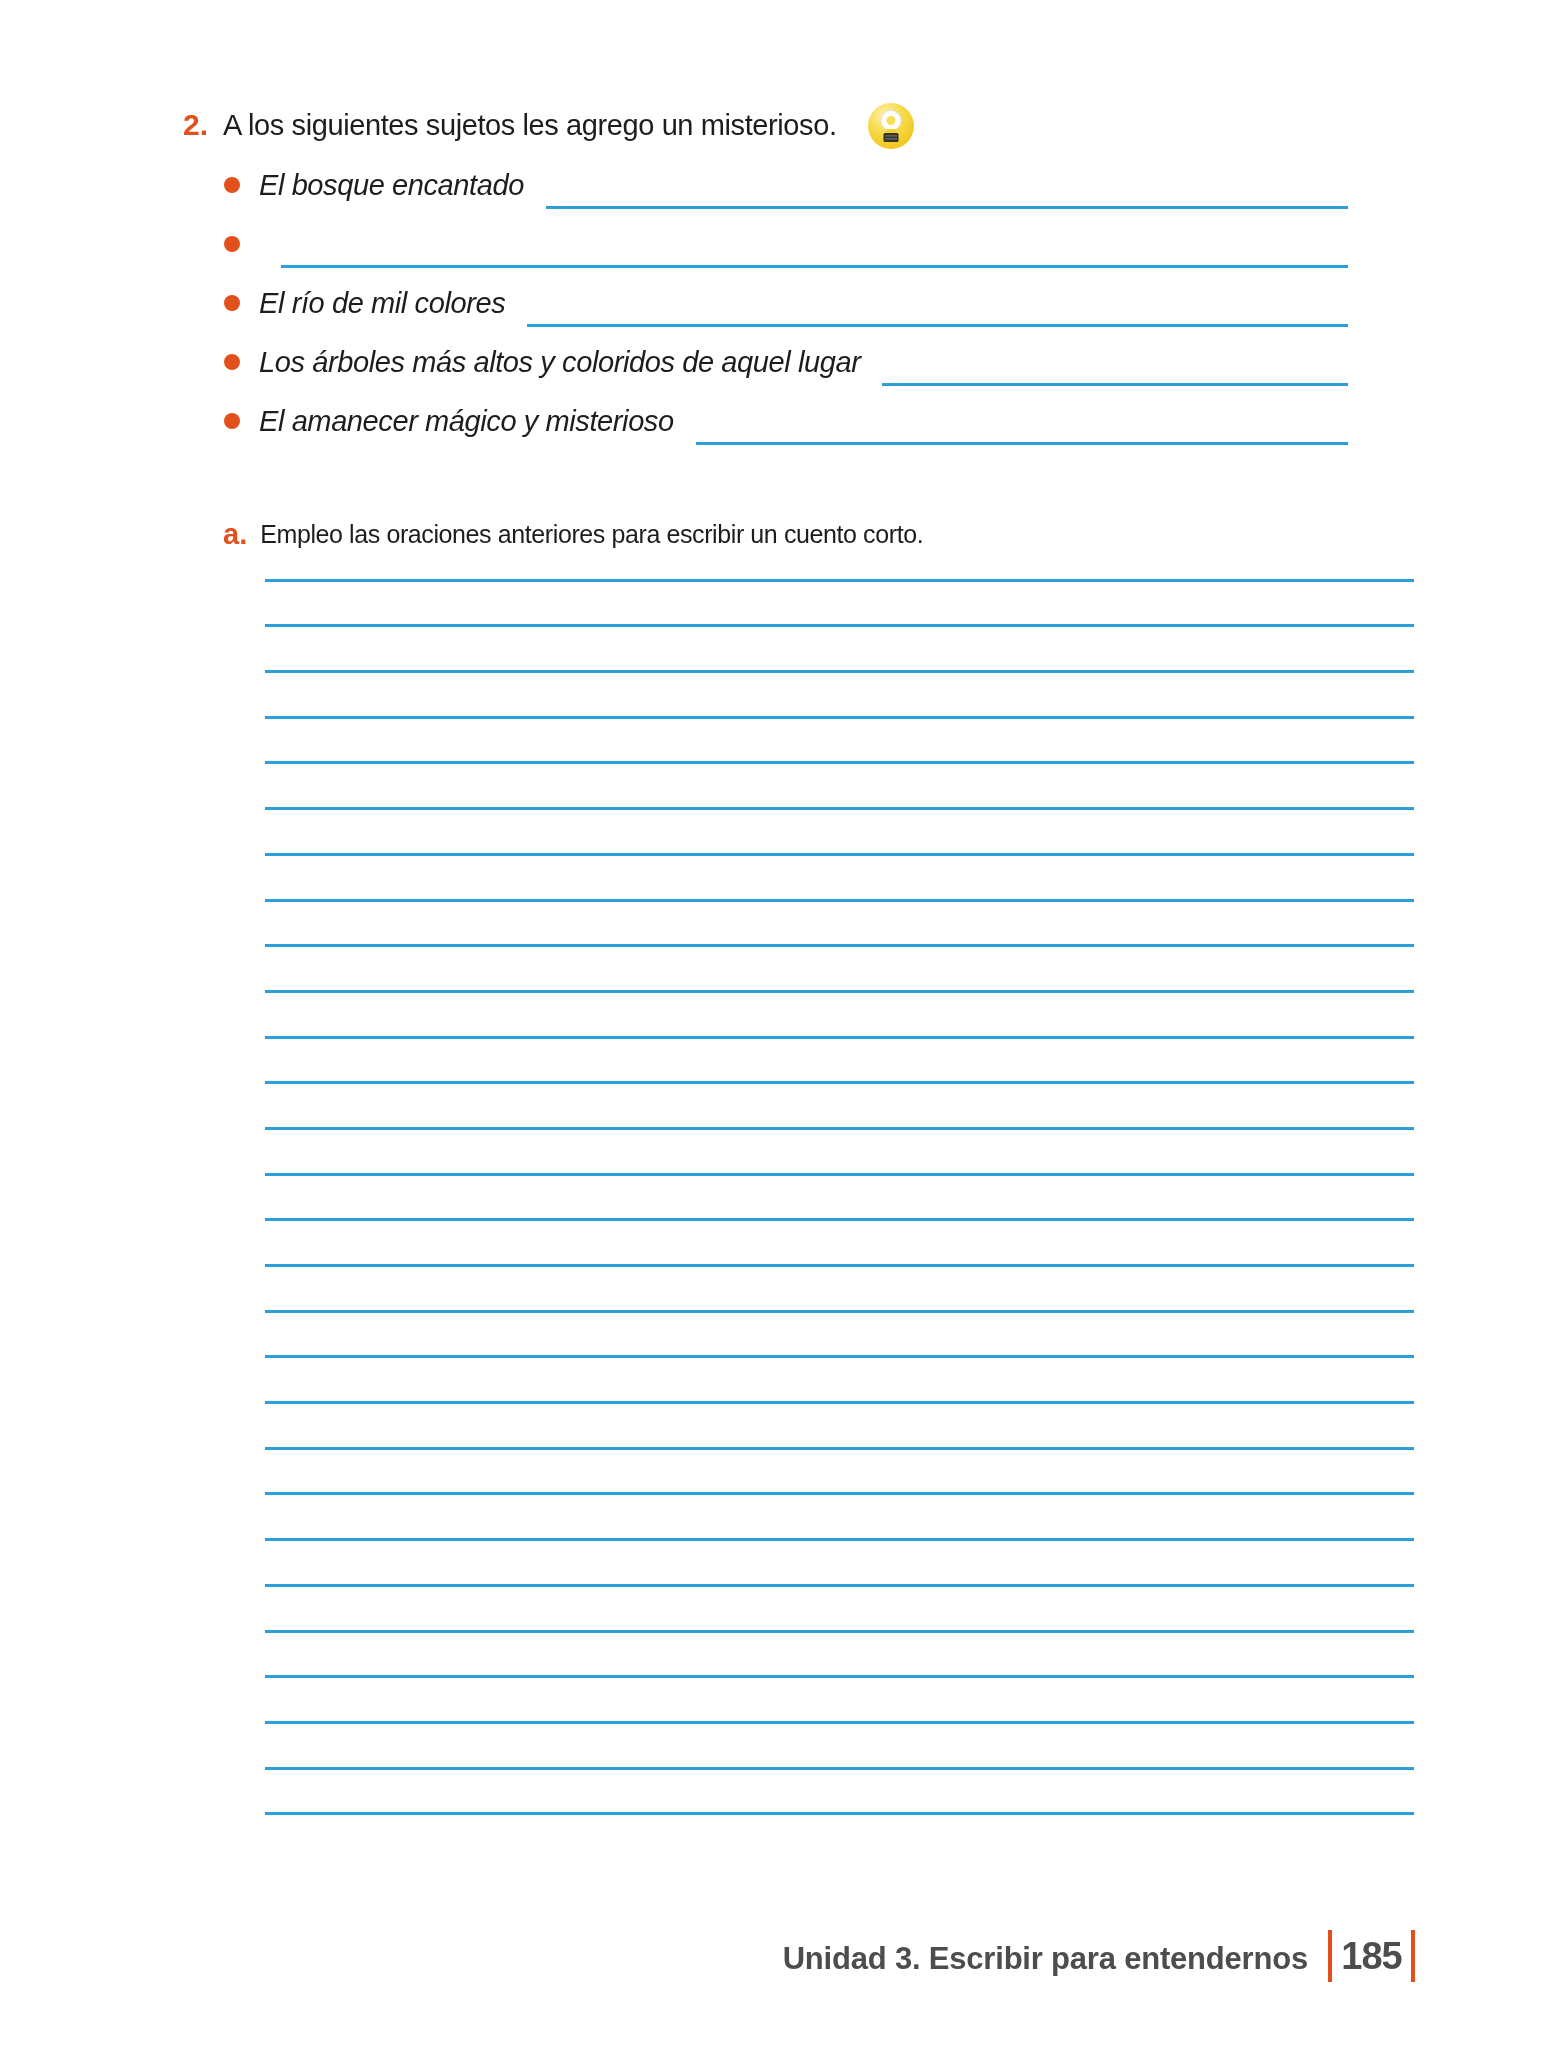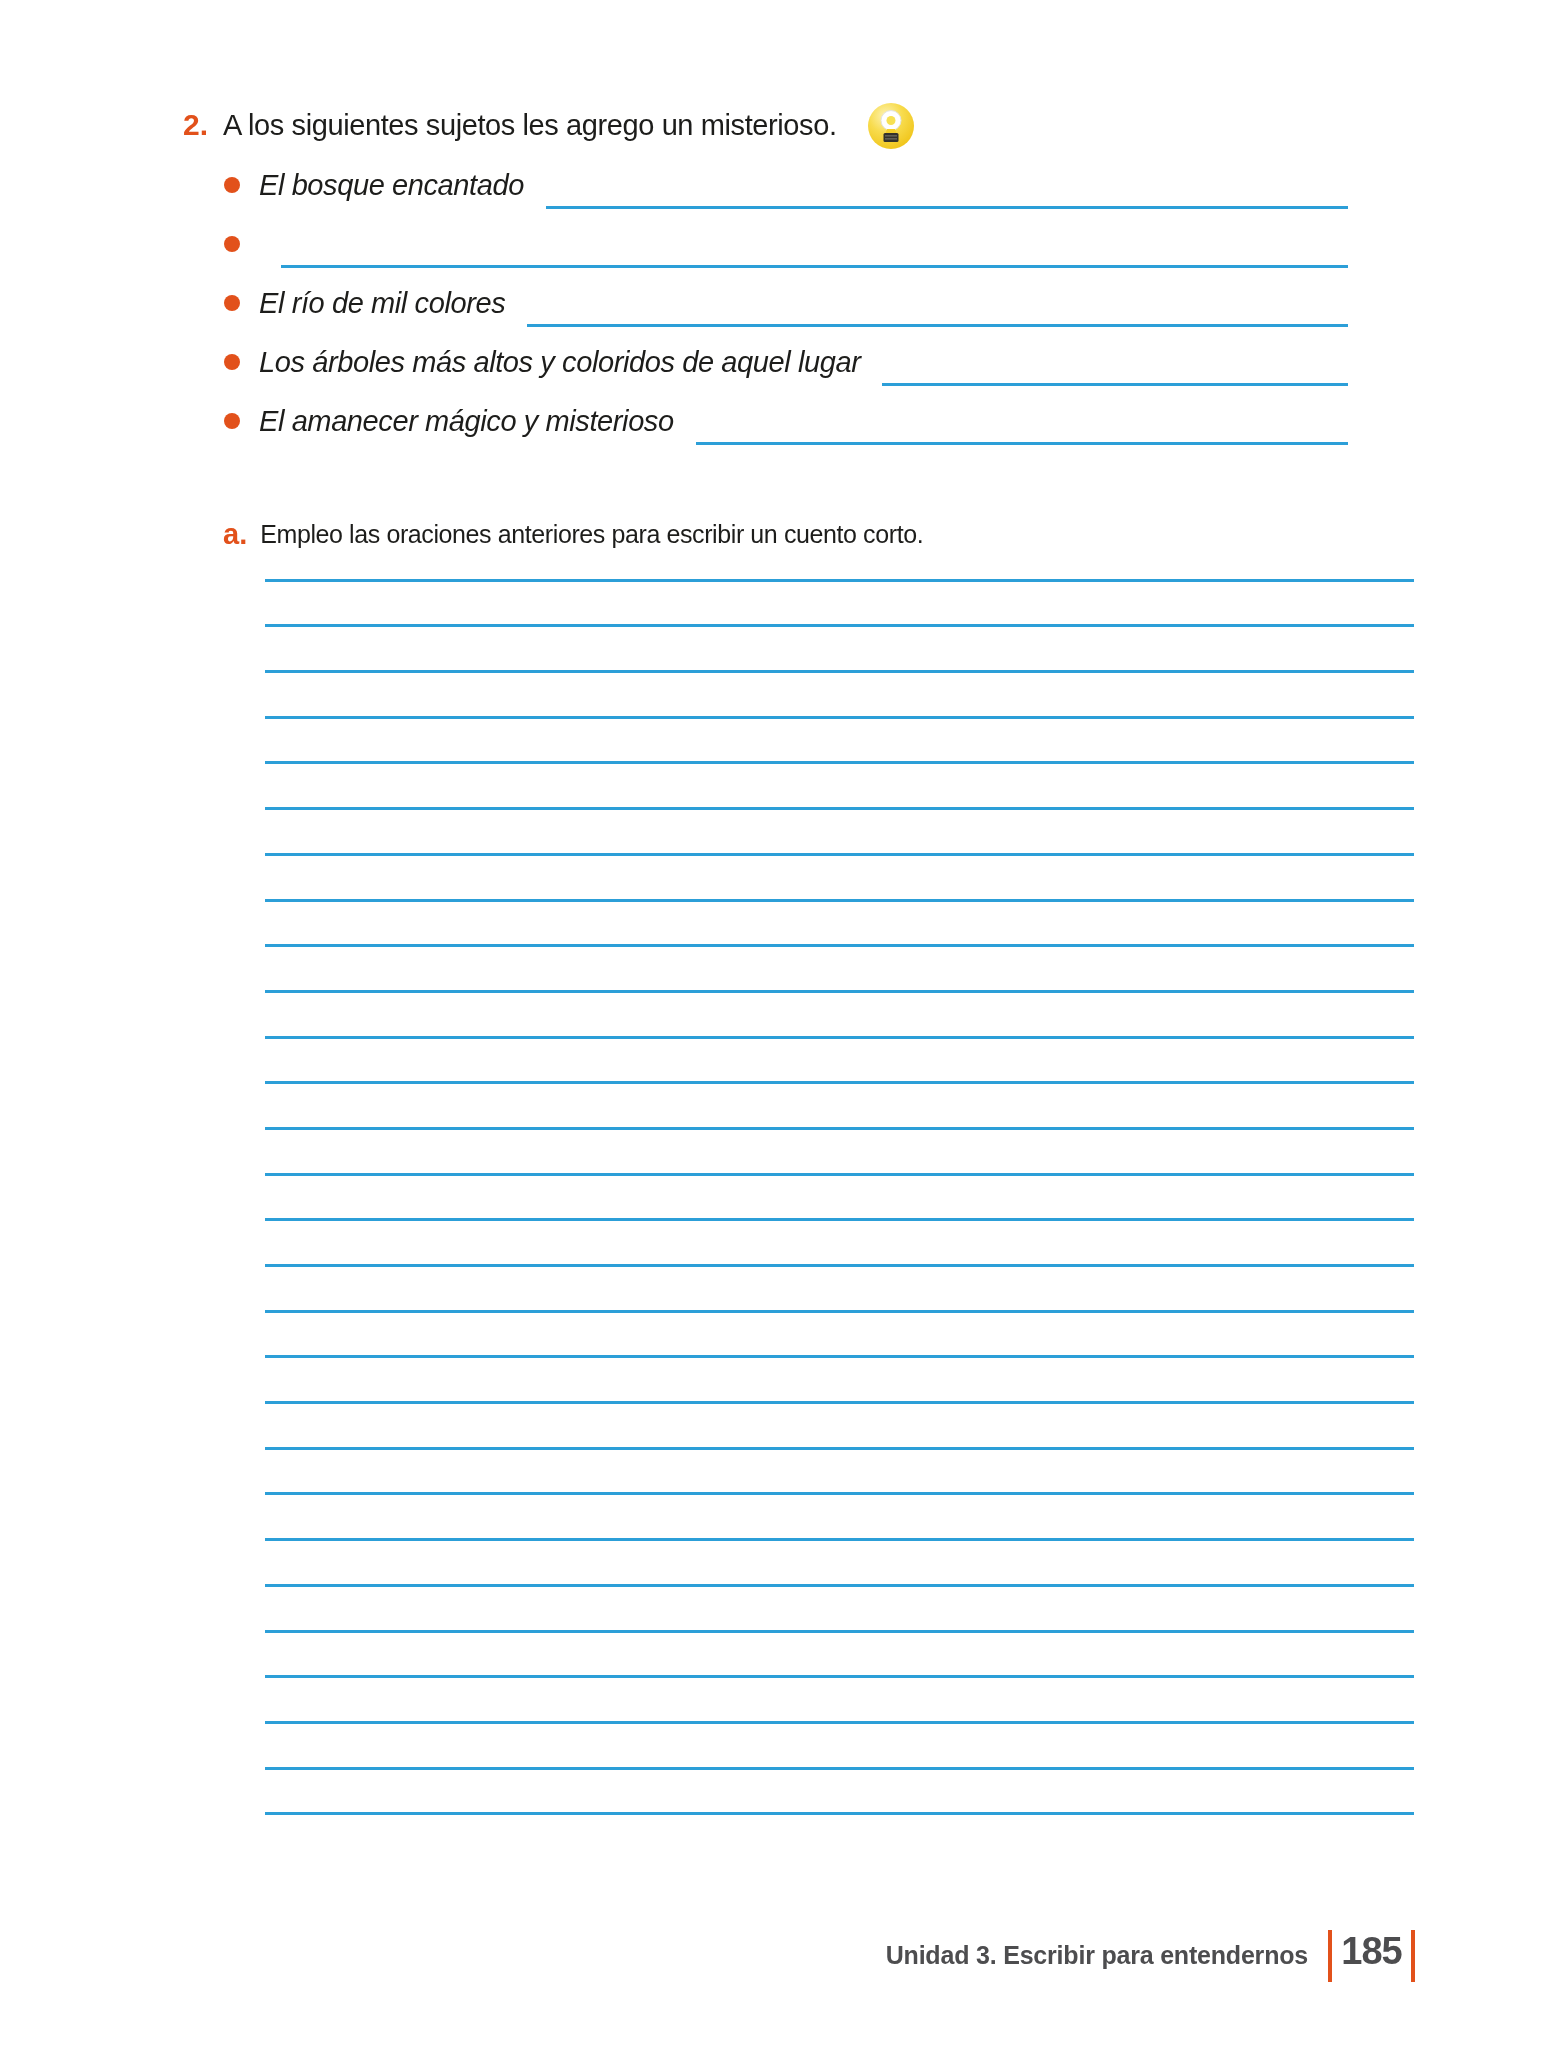--- a/index.html
+++ b/index.html
@@ -116,34 +116,35 @@
     border-bottom: 3px solid var(--line-blue, #2c9fd8);
   }
 
   
   .footer-label {
     position: absolute;
     left: 708px;
     top: 1941px;
     width: 600px;
     text-align: right;
-    font-size: 25px;
+    font-size: 31px;
     font-weight: 700;
     letter-spacing: -0.2px;
     color: var(--footer-gray, #4d4d4f);
   }
   .page-box {
     position: absolute;
     left: 1328px;
     top: 1930px;
     width: 79px;
     height: 52px;
     border-left: 4px solid var(--accent-orange, #e2511b);
     border-right: 4px solid var(--accent-orange, #e2511b);
     display: flex;
+    align-items: center;
     justify-content: center;
     font-size: 38px;
     font-weight: 700;
     letter-spacing: -1px;
     color: var(--footer-gray, #4d4d4f);
   }
 </style>
 </head>
 <body style="--accent-orange: #e2511b; --line-blue: #2c9fd8; --text-black: #1d1d1b; --footer-gray: #4d4d4f; --bulb-yellow: #f2c514;">
 

